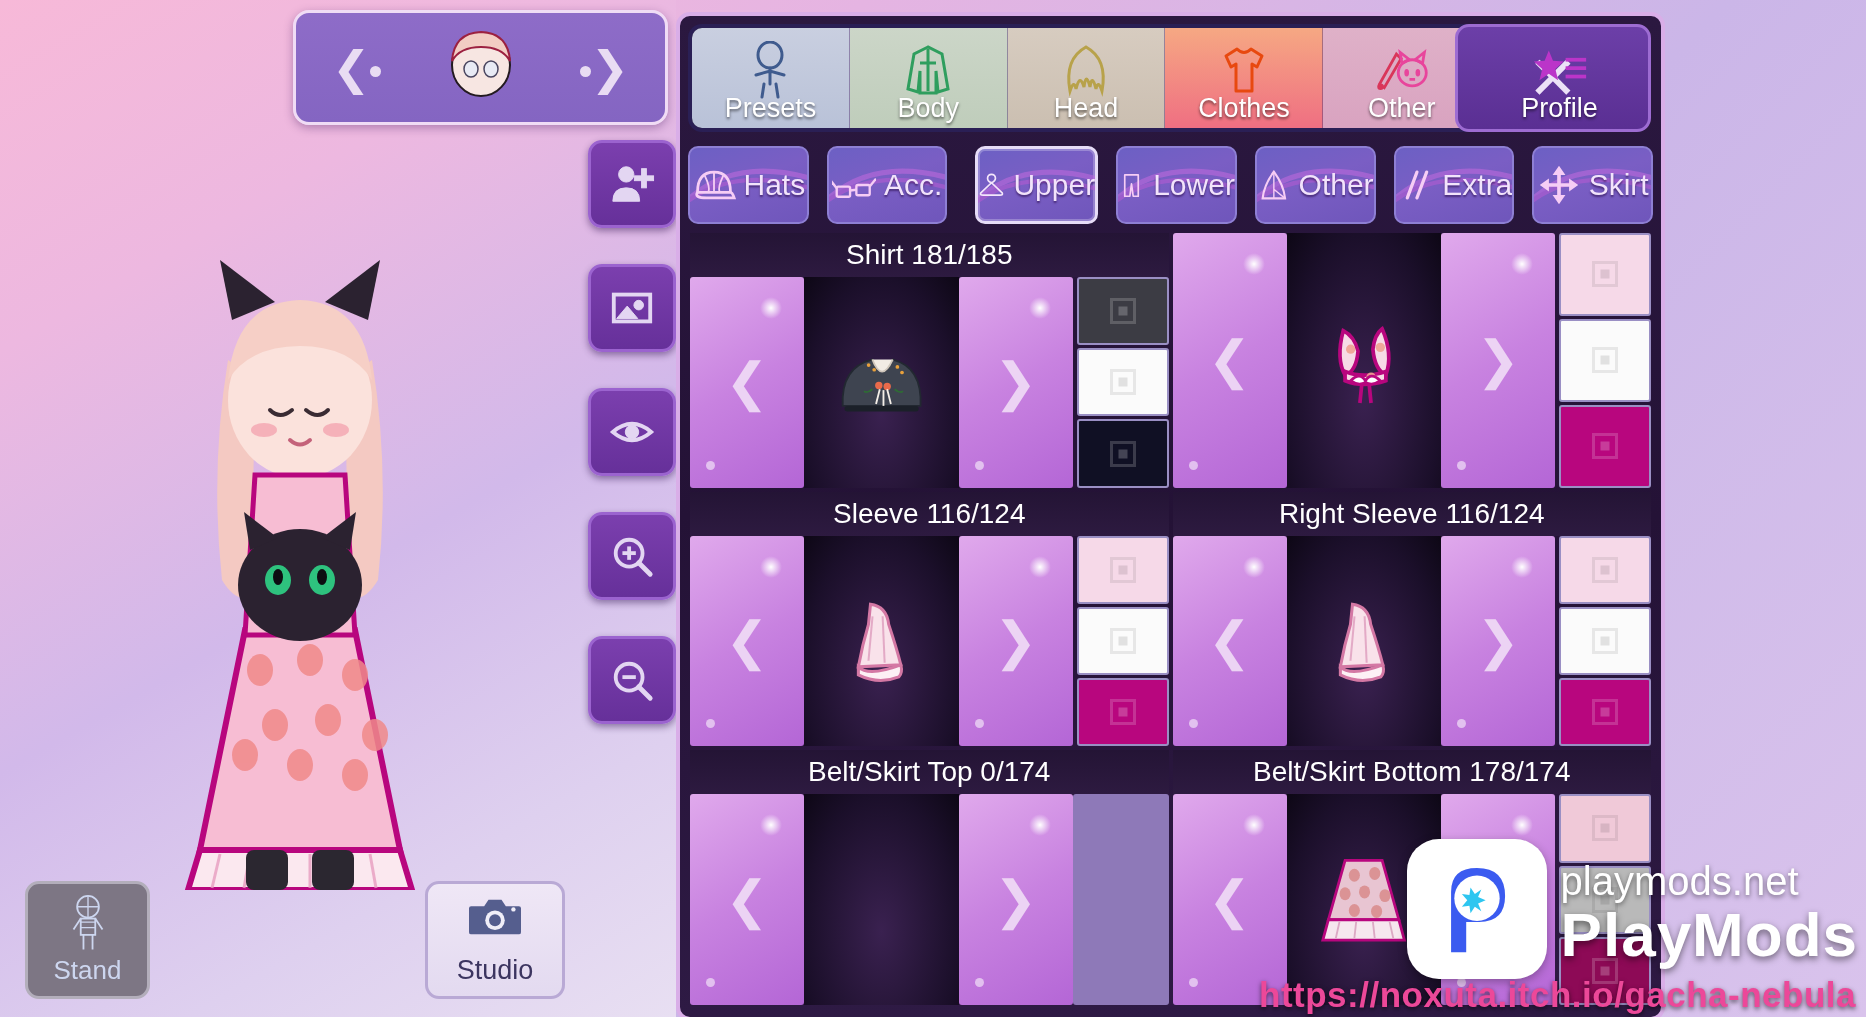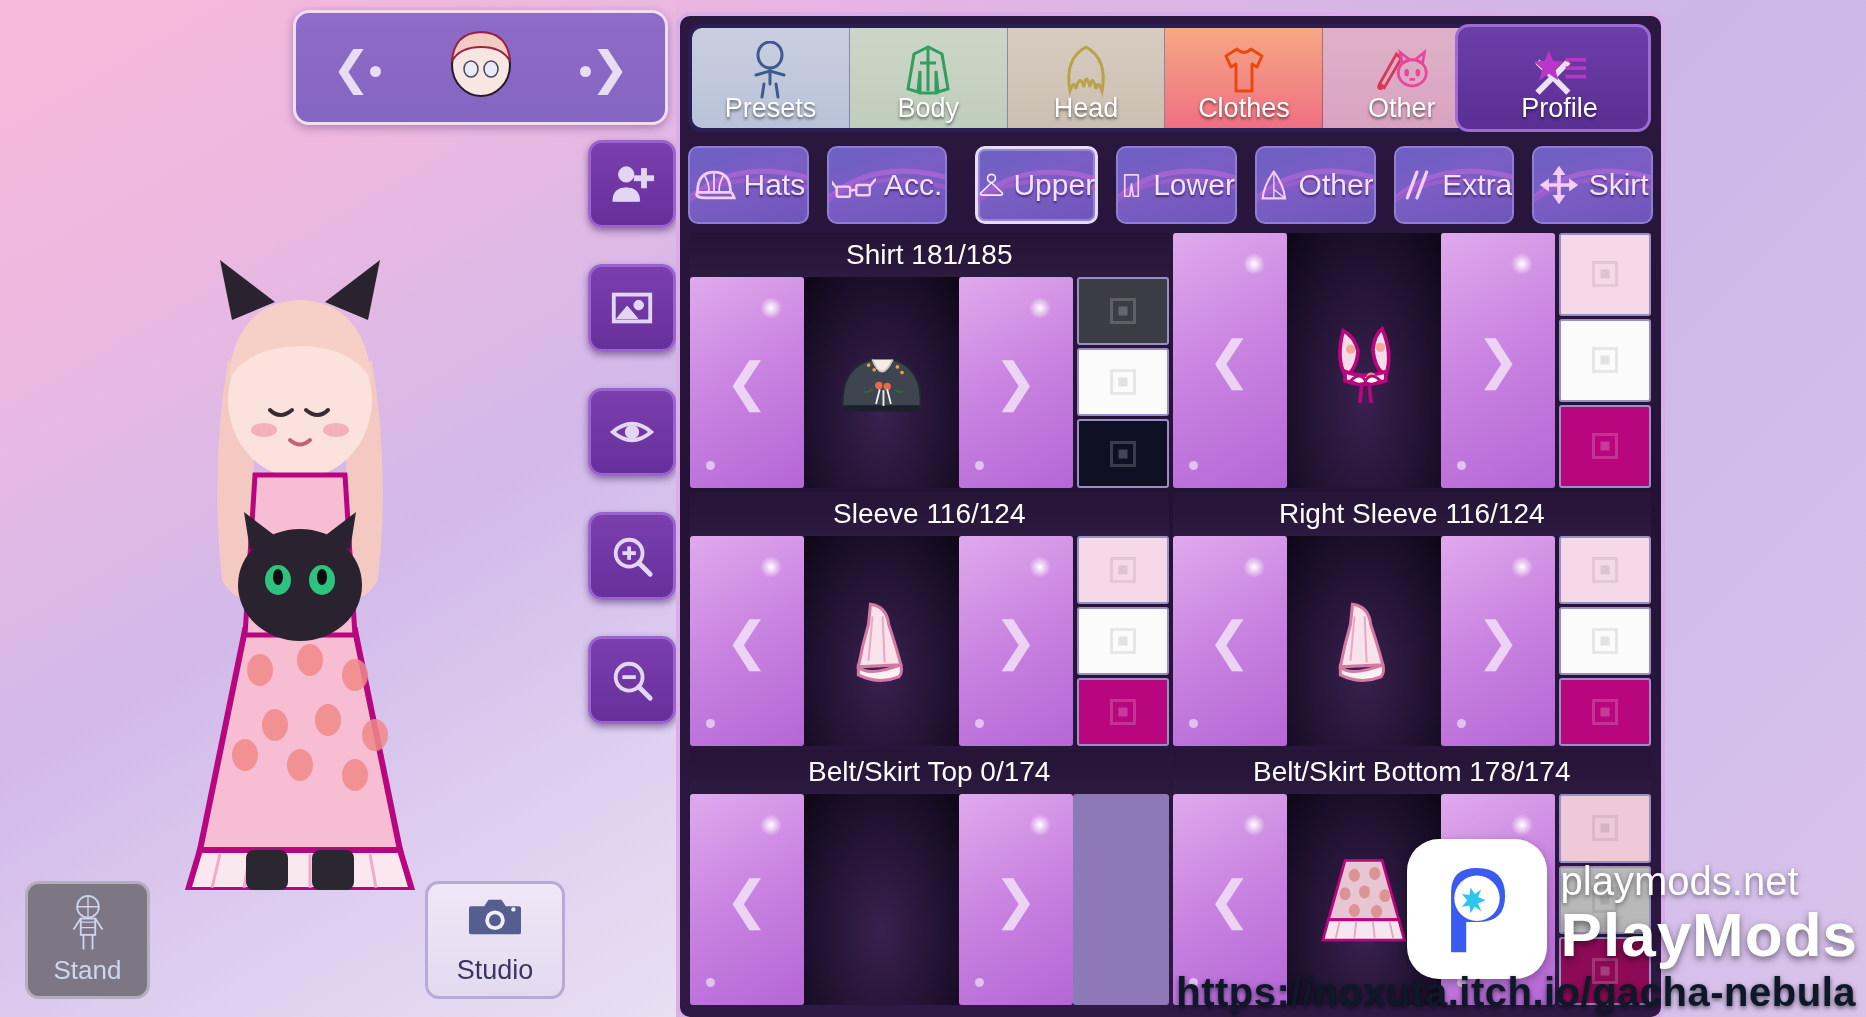--- a/index.html
+++ b/index.html
@@ -119,21 +119,21 @@
 
   
   #wm{ position:absolute; right:8px; bottom:38px; display:flex; align-items:center; gap:14px; z-index:60; }
   #wm-logo{ width:140px; height:140px; background:#fff; border-radius:32px;
      display:flex; align-items:center; justify-content:center; box-shadow:0 3px 10px rgba(0,0,0,.3); }
   #wm-text{ display:flex; flex-direction:column; align-items:flex-start; }
   #wm-title{ font-size:62px; color:#fff; font-weight:bold; letter-spacing:1px;
      text-shadow:0 3px 7px rgba(0,0,0,.5); line-height:1; }
   #wm-sub{ font-size:40px; color:#fff; text-shadow:0 2px 5px rgba(0,0,0,.5); margin-top:6px; }
   #wm-url{ position:absolute; right:10px; bottom:2px; z-index:61;
-     font-size:40px; color:#0f172a; font-weight:bold; letter-spacing:.5px;
+     font-size:35px; color:#ec4899; font-weight:bold; letter-spacing:.5px;
      text-shadow:0 2px 5px rgba(0,0,0,.6); white-space:nowrap; }
 </style>
 </head>
 <body>
 
 <div id="stage">
 
   <svg id="character" viewBox="0 0 300 640">
 
     <path d="M95 380 L205 380 L250 600 L50 600 Z" fill="#f7bdd3" stroke="#b8067e" stroke-width="6"></path>

